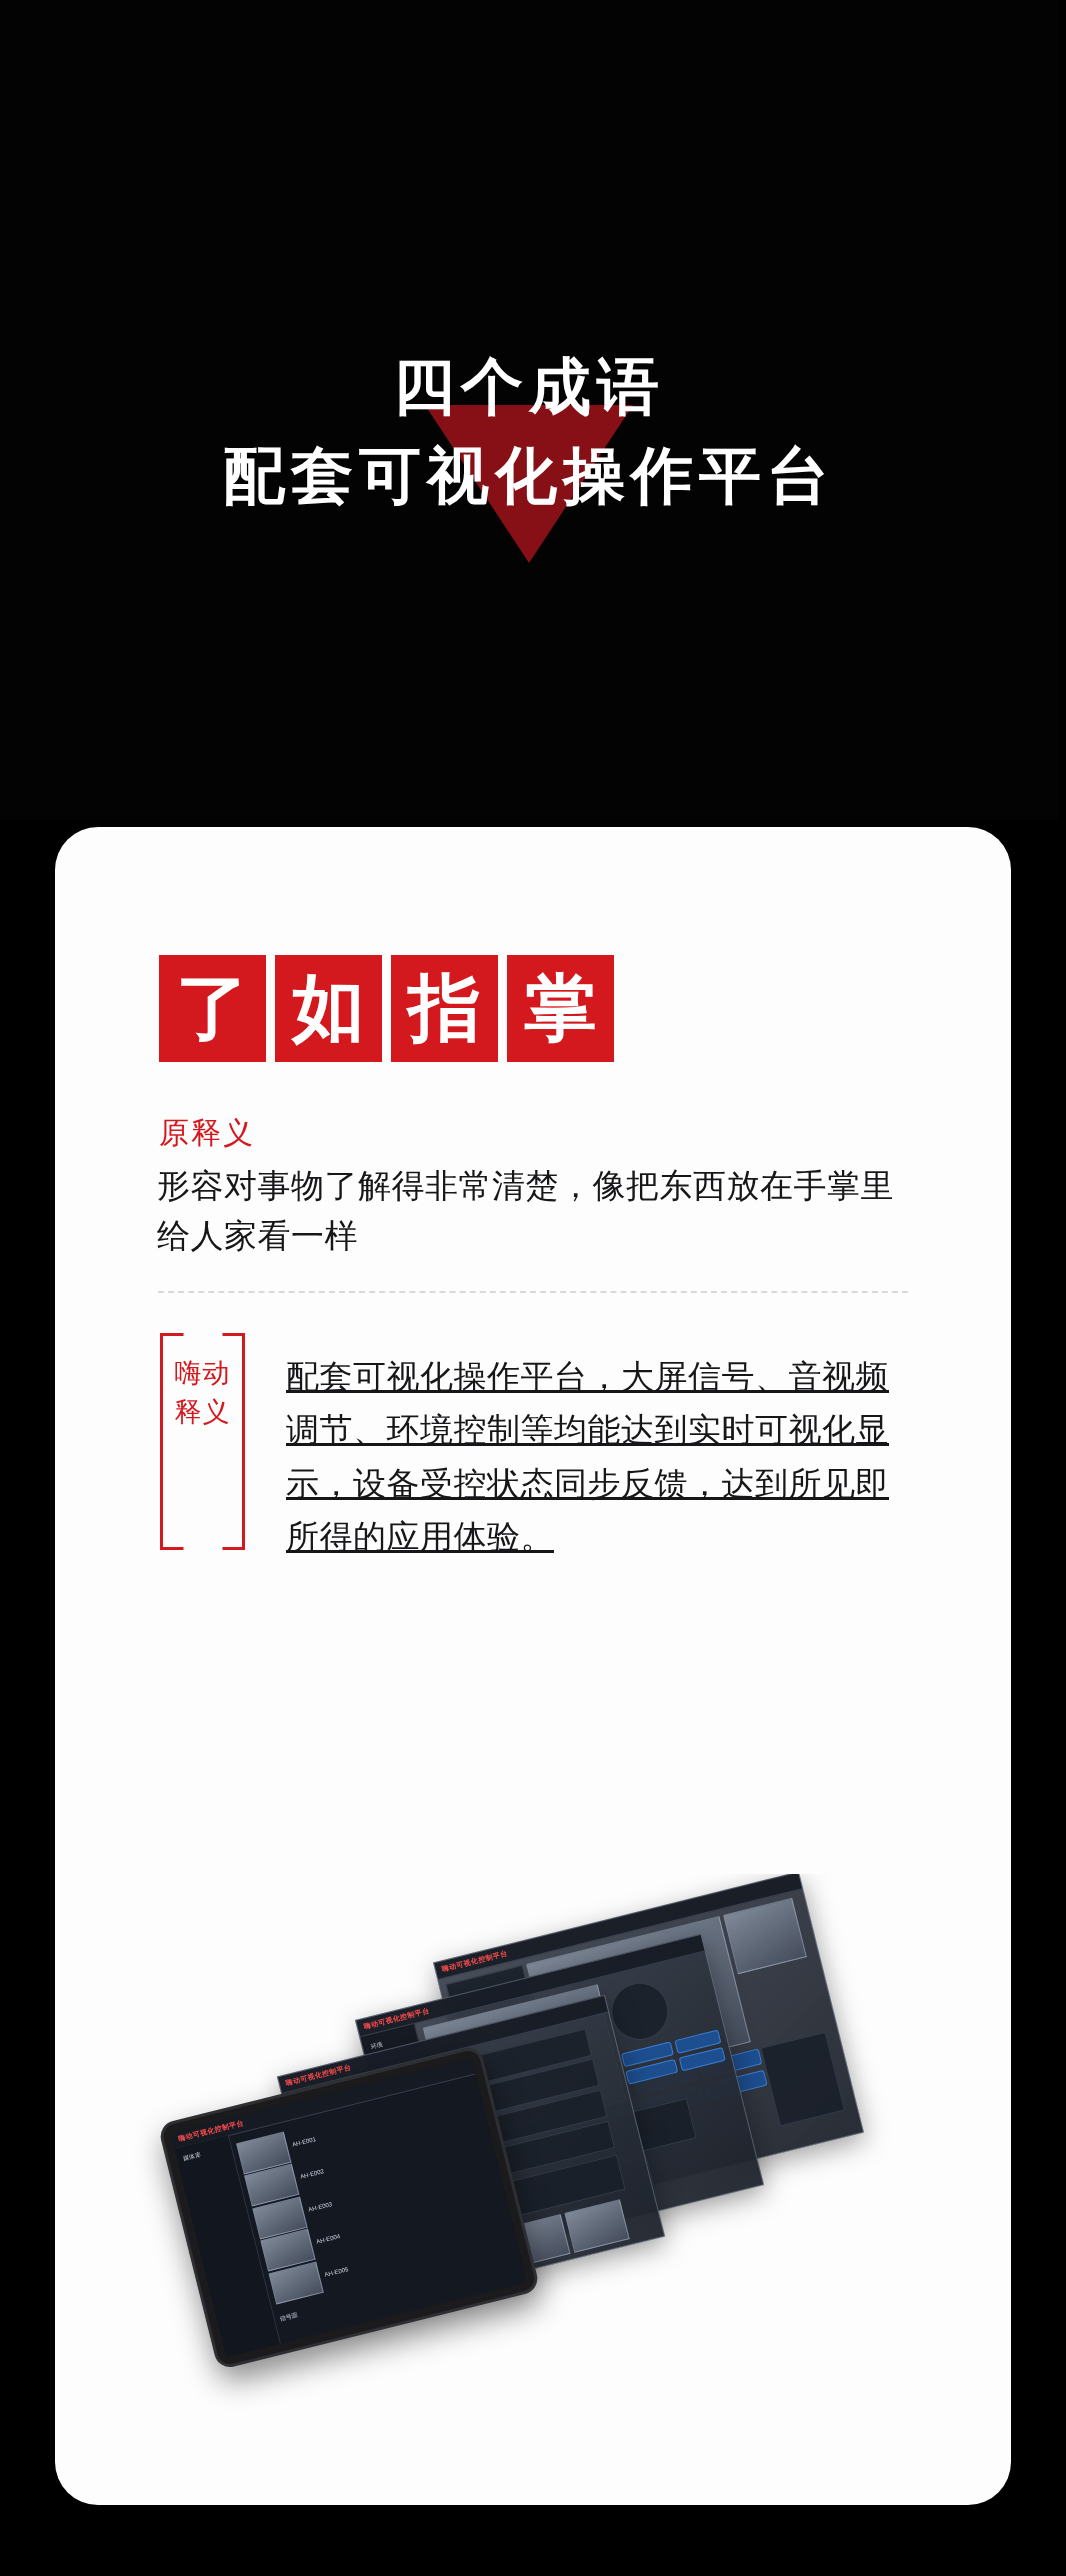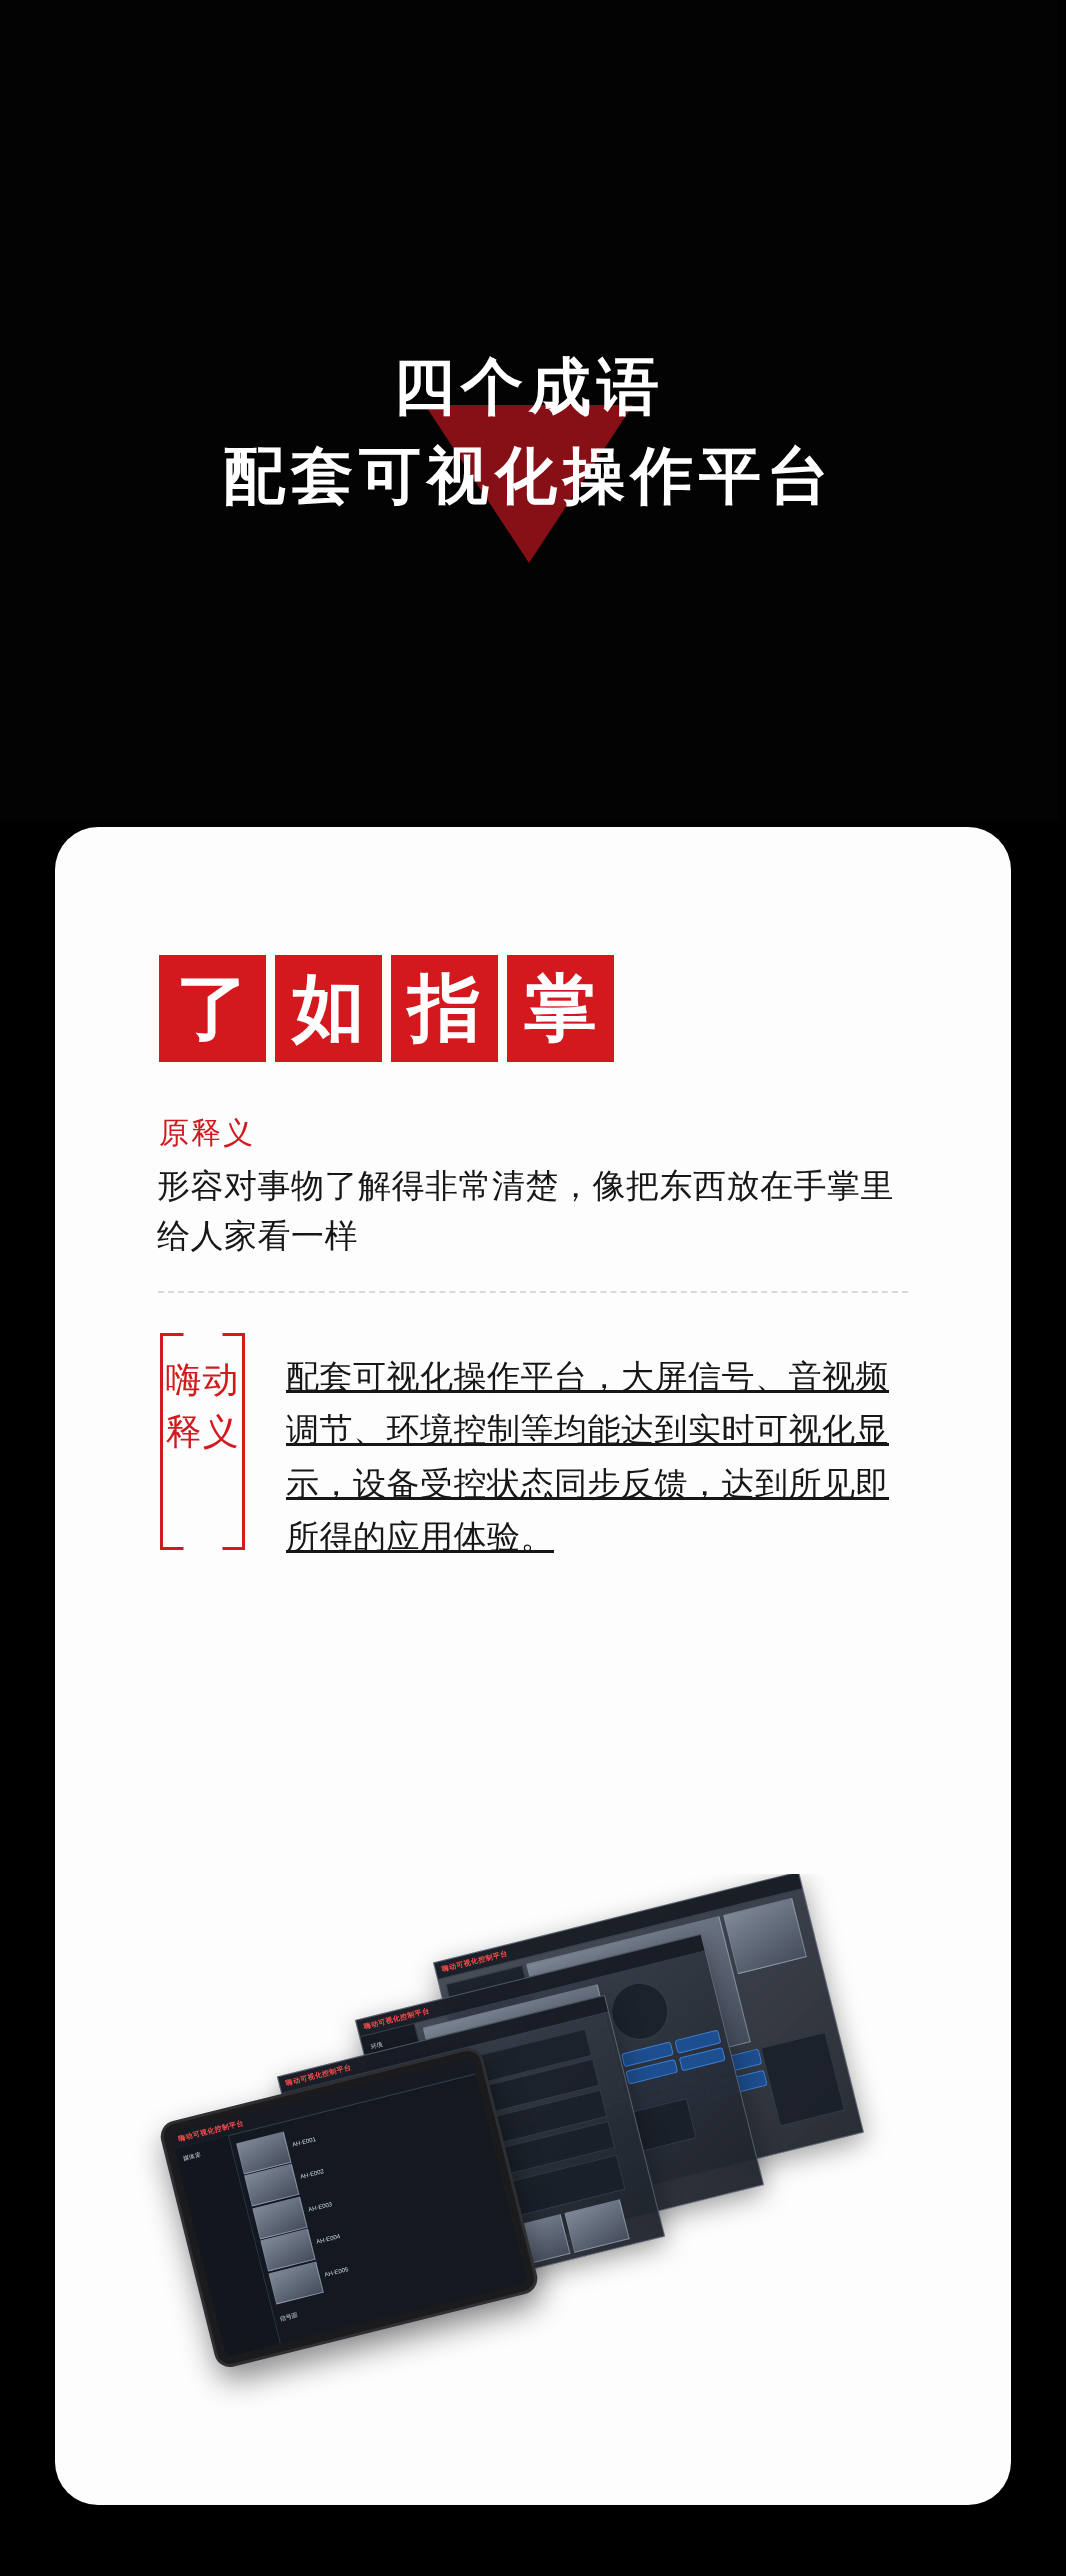--- a/index.html
+++ b/index.html
@@ -128,21 +128,21 @@
     width: 85px;
     height: 217px;
     border: 3px solid #d4191e;
     box-sizing: border-box;
   }
   .haidong-text {
     position: absolute;
     left: 0; right: 0;
     top: 18px;
     color: #d4191e;
-    font-size: 36px;
+    font-size: 27px;
     line-height: 1.45;
     text-align: center;
     letter-spacing: 1px;
   }
   .haidong-mask-top,
   .haidong-mask-bot {
     position: absolute;
     left: 50%;
     transform: translateX(-50%);
     width: 39px;

